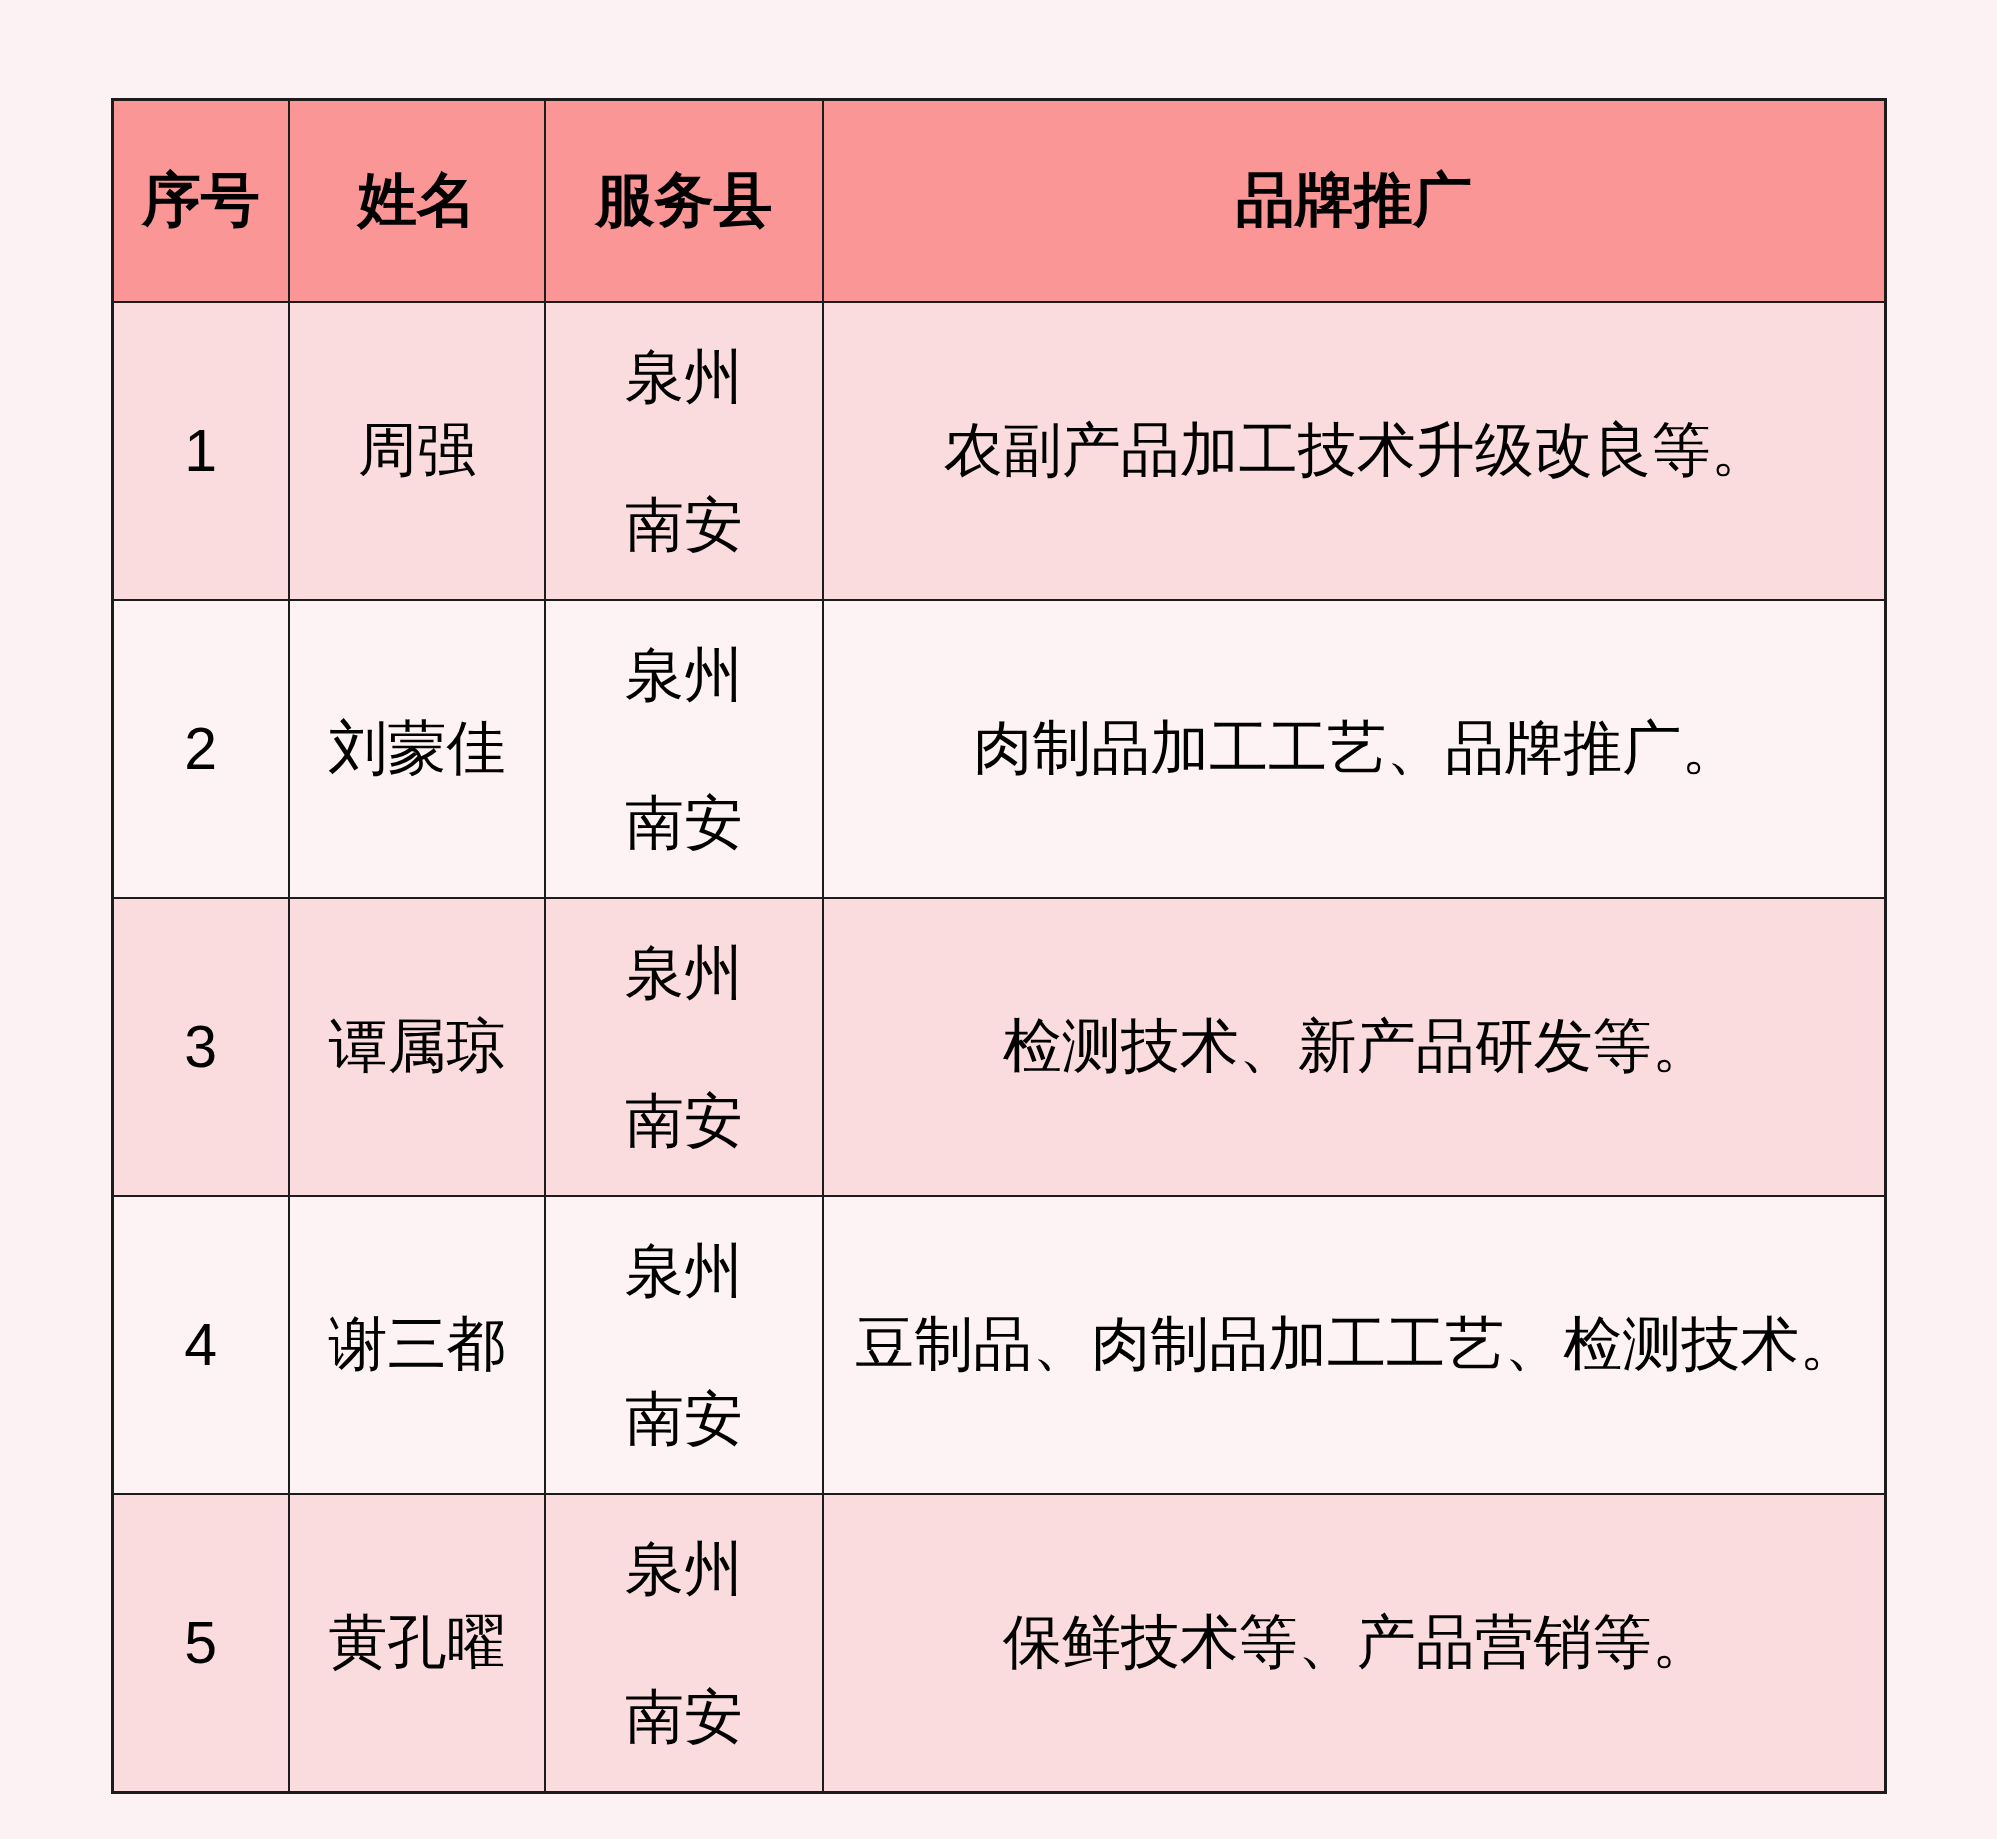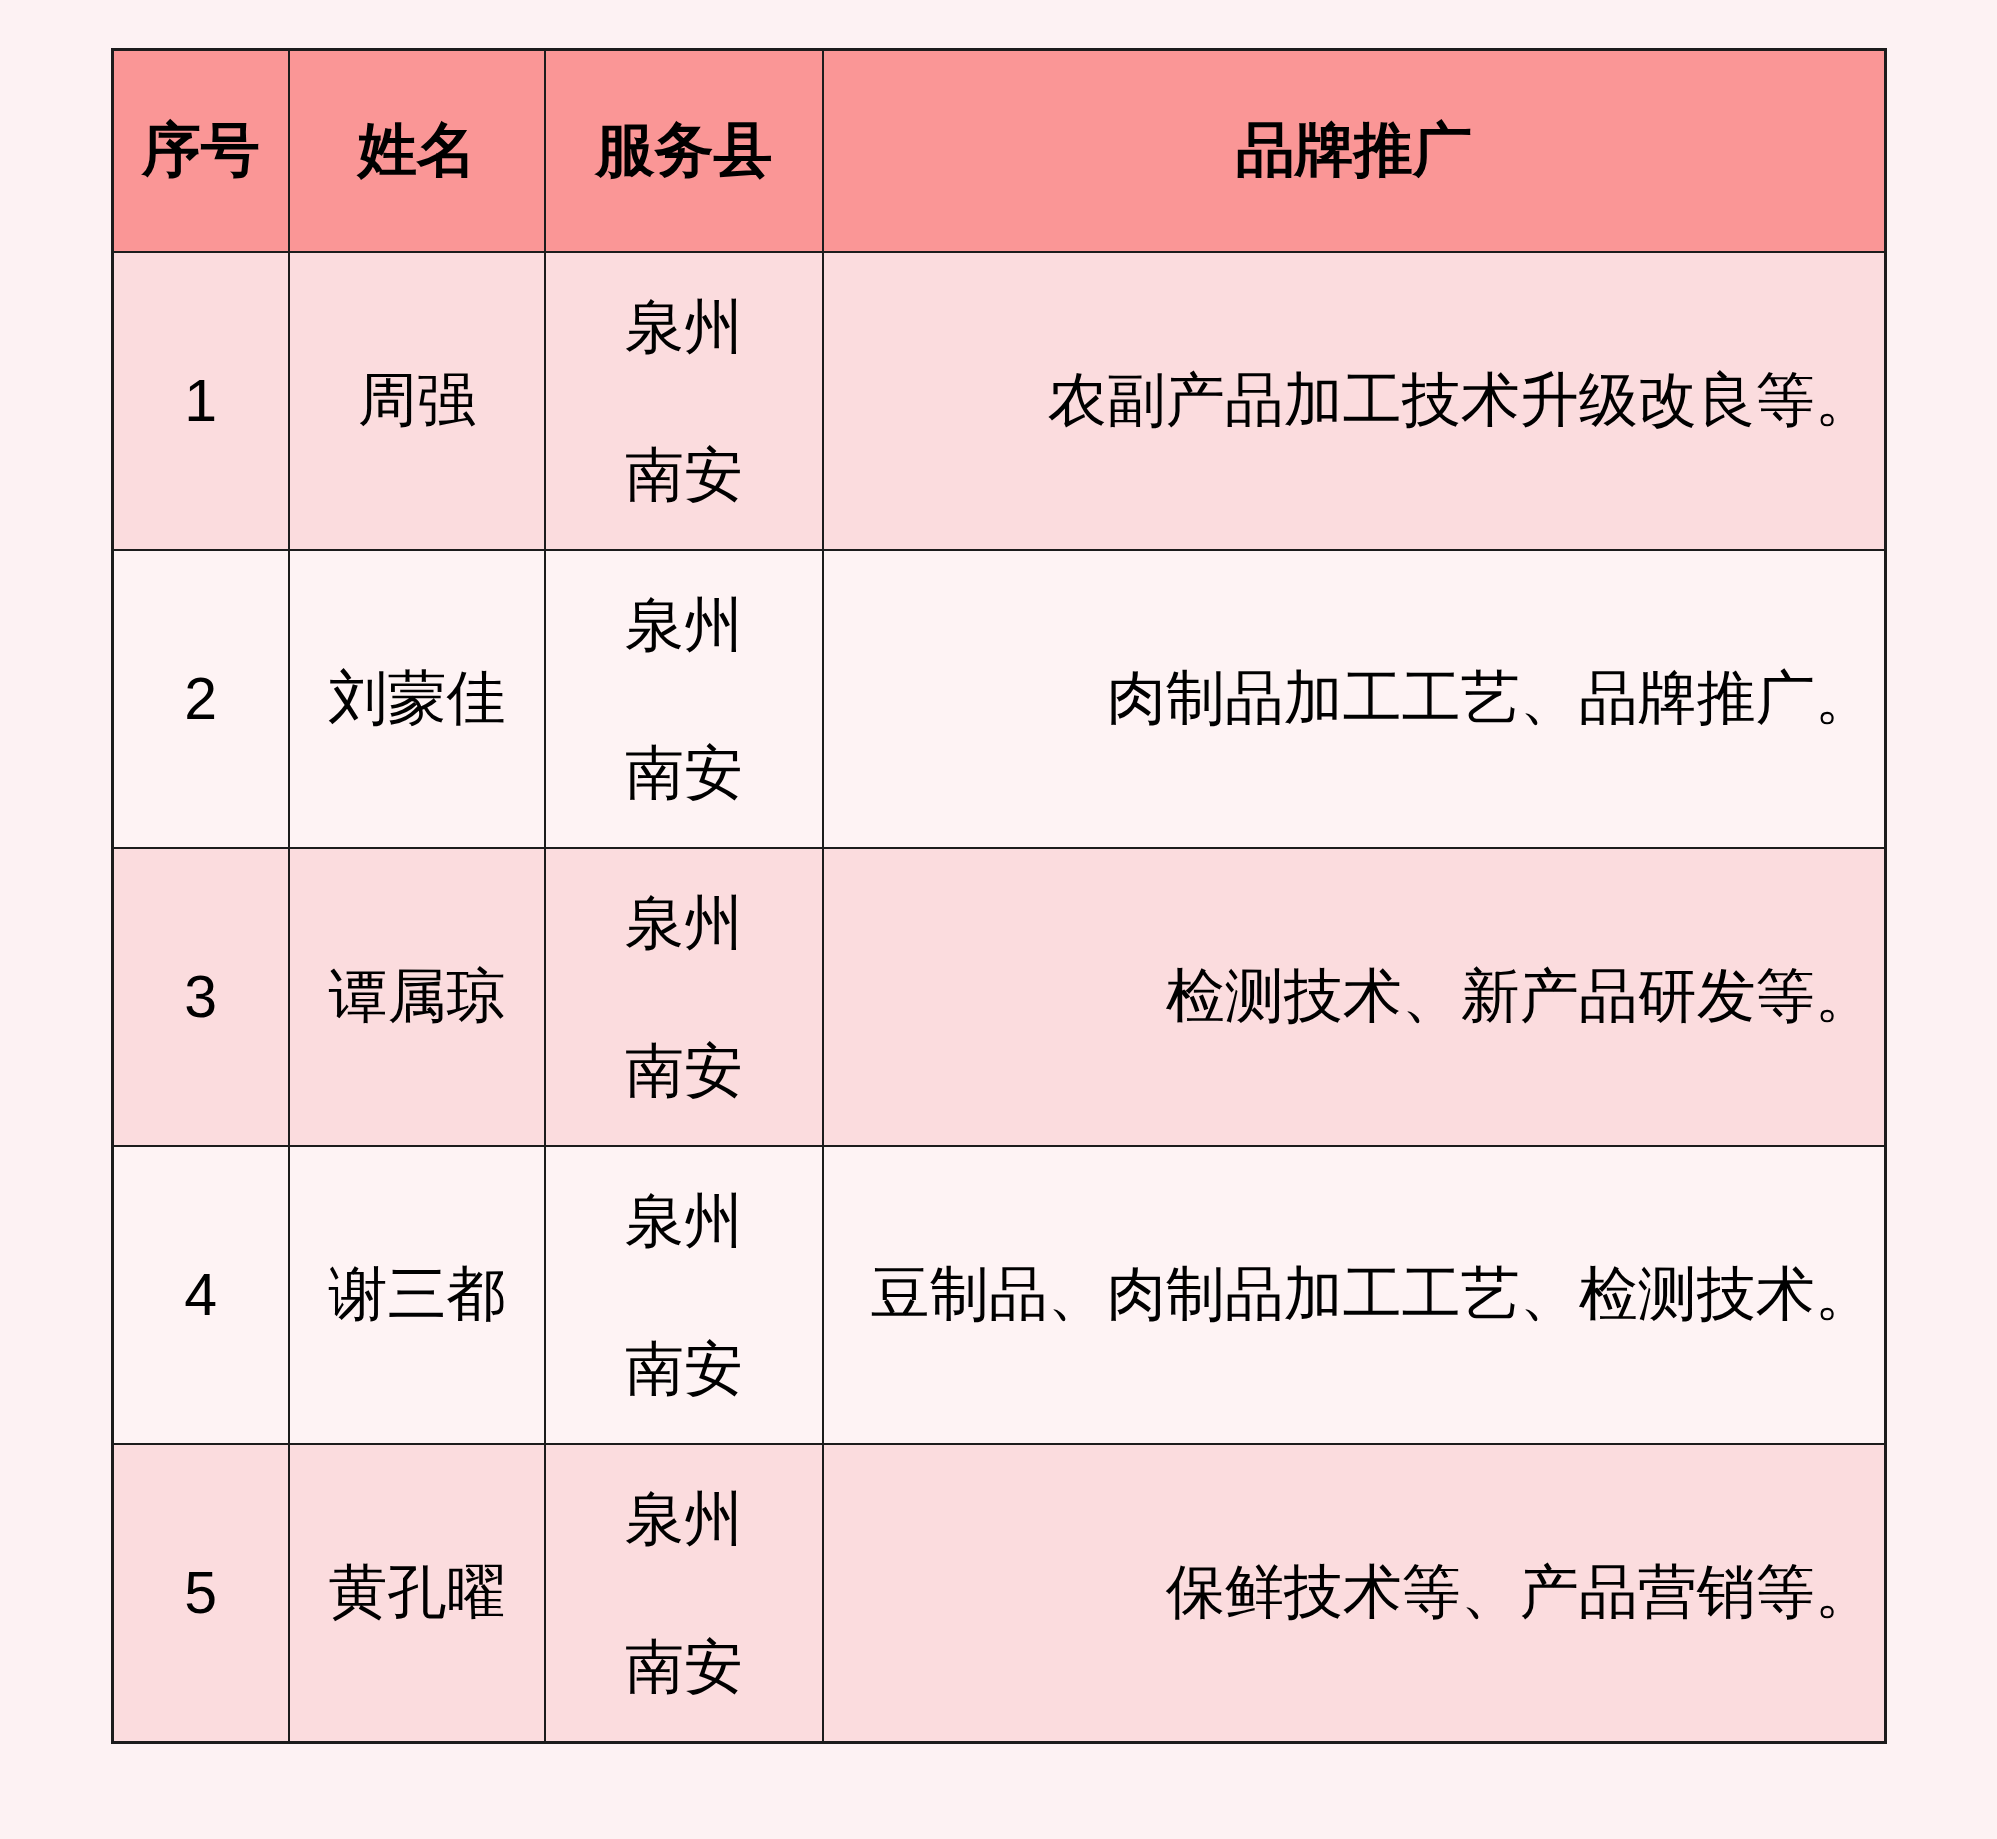--- a/index.html
+++ b/index.html
@@ -10,21 +10,21 @@
     width: 1997px;
     height: 1839px;
     background: var(--page-bg, #FDF2F3);
     color: var(--text, #000000);
     font-family: "Liberation Sans", sans-serif;
   }
   table.experts {
     border-collapse: collapse;
     table-layout: fixed;
     width: 1776px;
-    margin: 48px auto 0 auto;
+    margin: 98px auto 0 auto;
     border: 3.9px solid var(--border, #1C1C1C);
   }
   th, td {
     border: 2.9px solid var(--border, #1C1C1C);
     text-align: center;
     font-size: 59px;
     padding: 0;
     vertical-align: middle;
     overflow: hidden;
   }
@@ -34,21 +34,21 @@
   col.col-content{ width: auto;  }
   thead th {
     height: 200px;
     background: var(--header-bg, #FA9696);
     font-weight: bold;
   }
   tbody tr { height: 287px; }
   tbody tr.row-odd  { background: var(--row-odd-bg, #FBDCDE); }
   tbody tr.row-even { background: var(--row-even-bg, #FEF3F4); }
   td.cell-content {
-    text-align: right;
+    text-align: center;
     padding: 0 9.8px 0 15.6px;
   }
   .county-line {
     line-height: 148px;
   }
 </style>
 </head>
 <body>
 
 <table class="experts">

